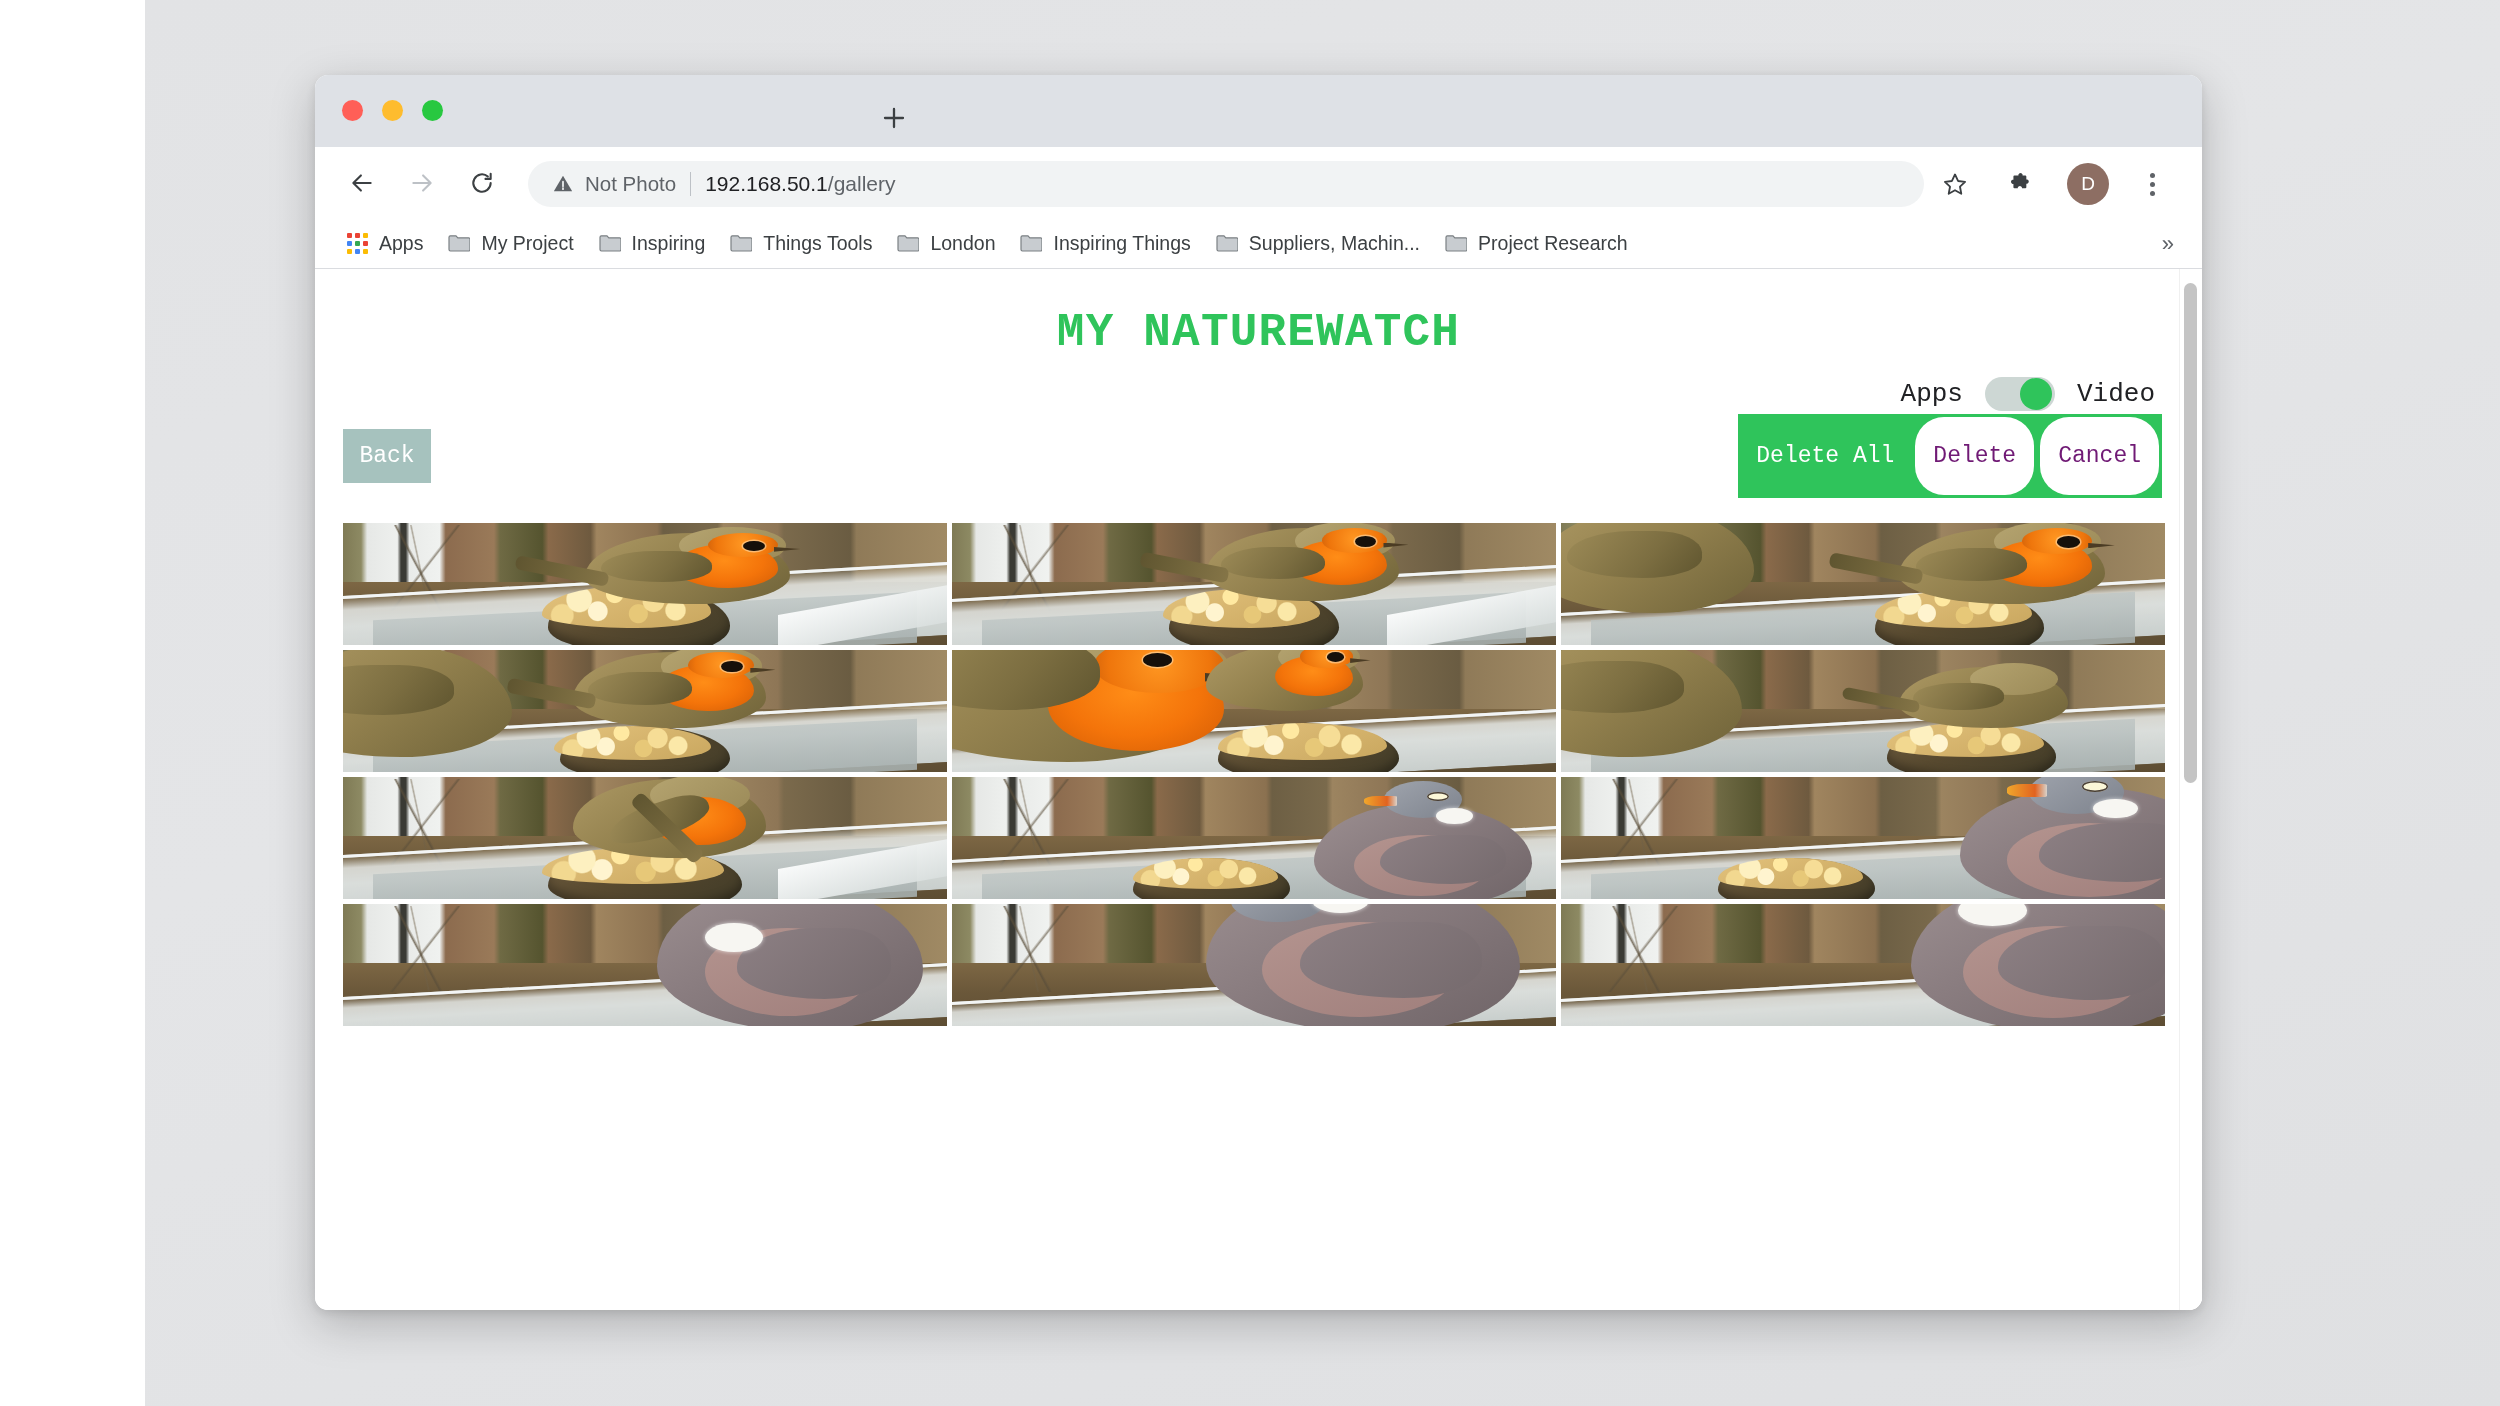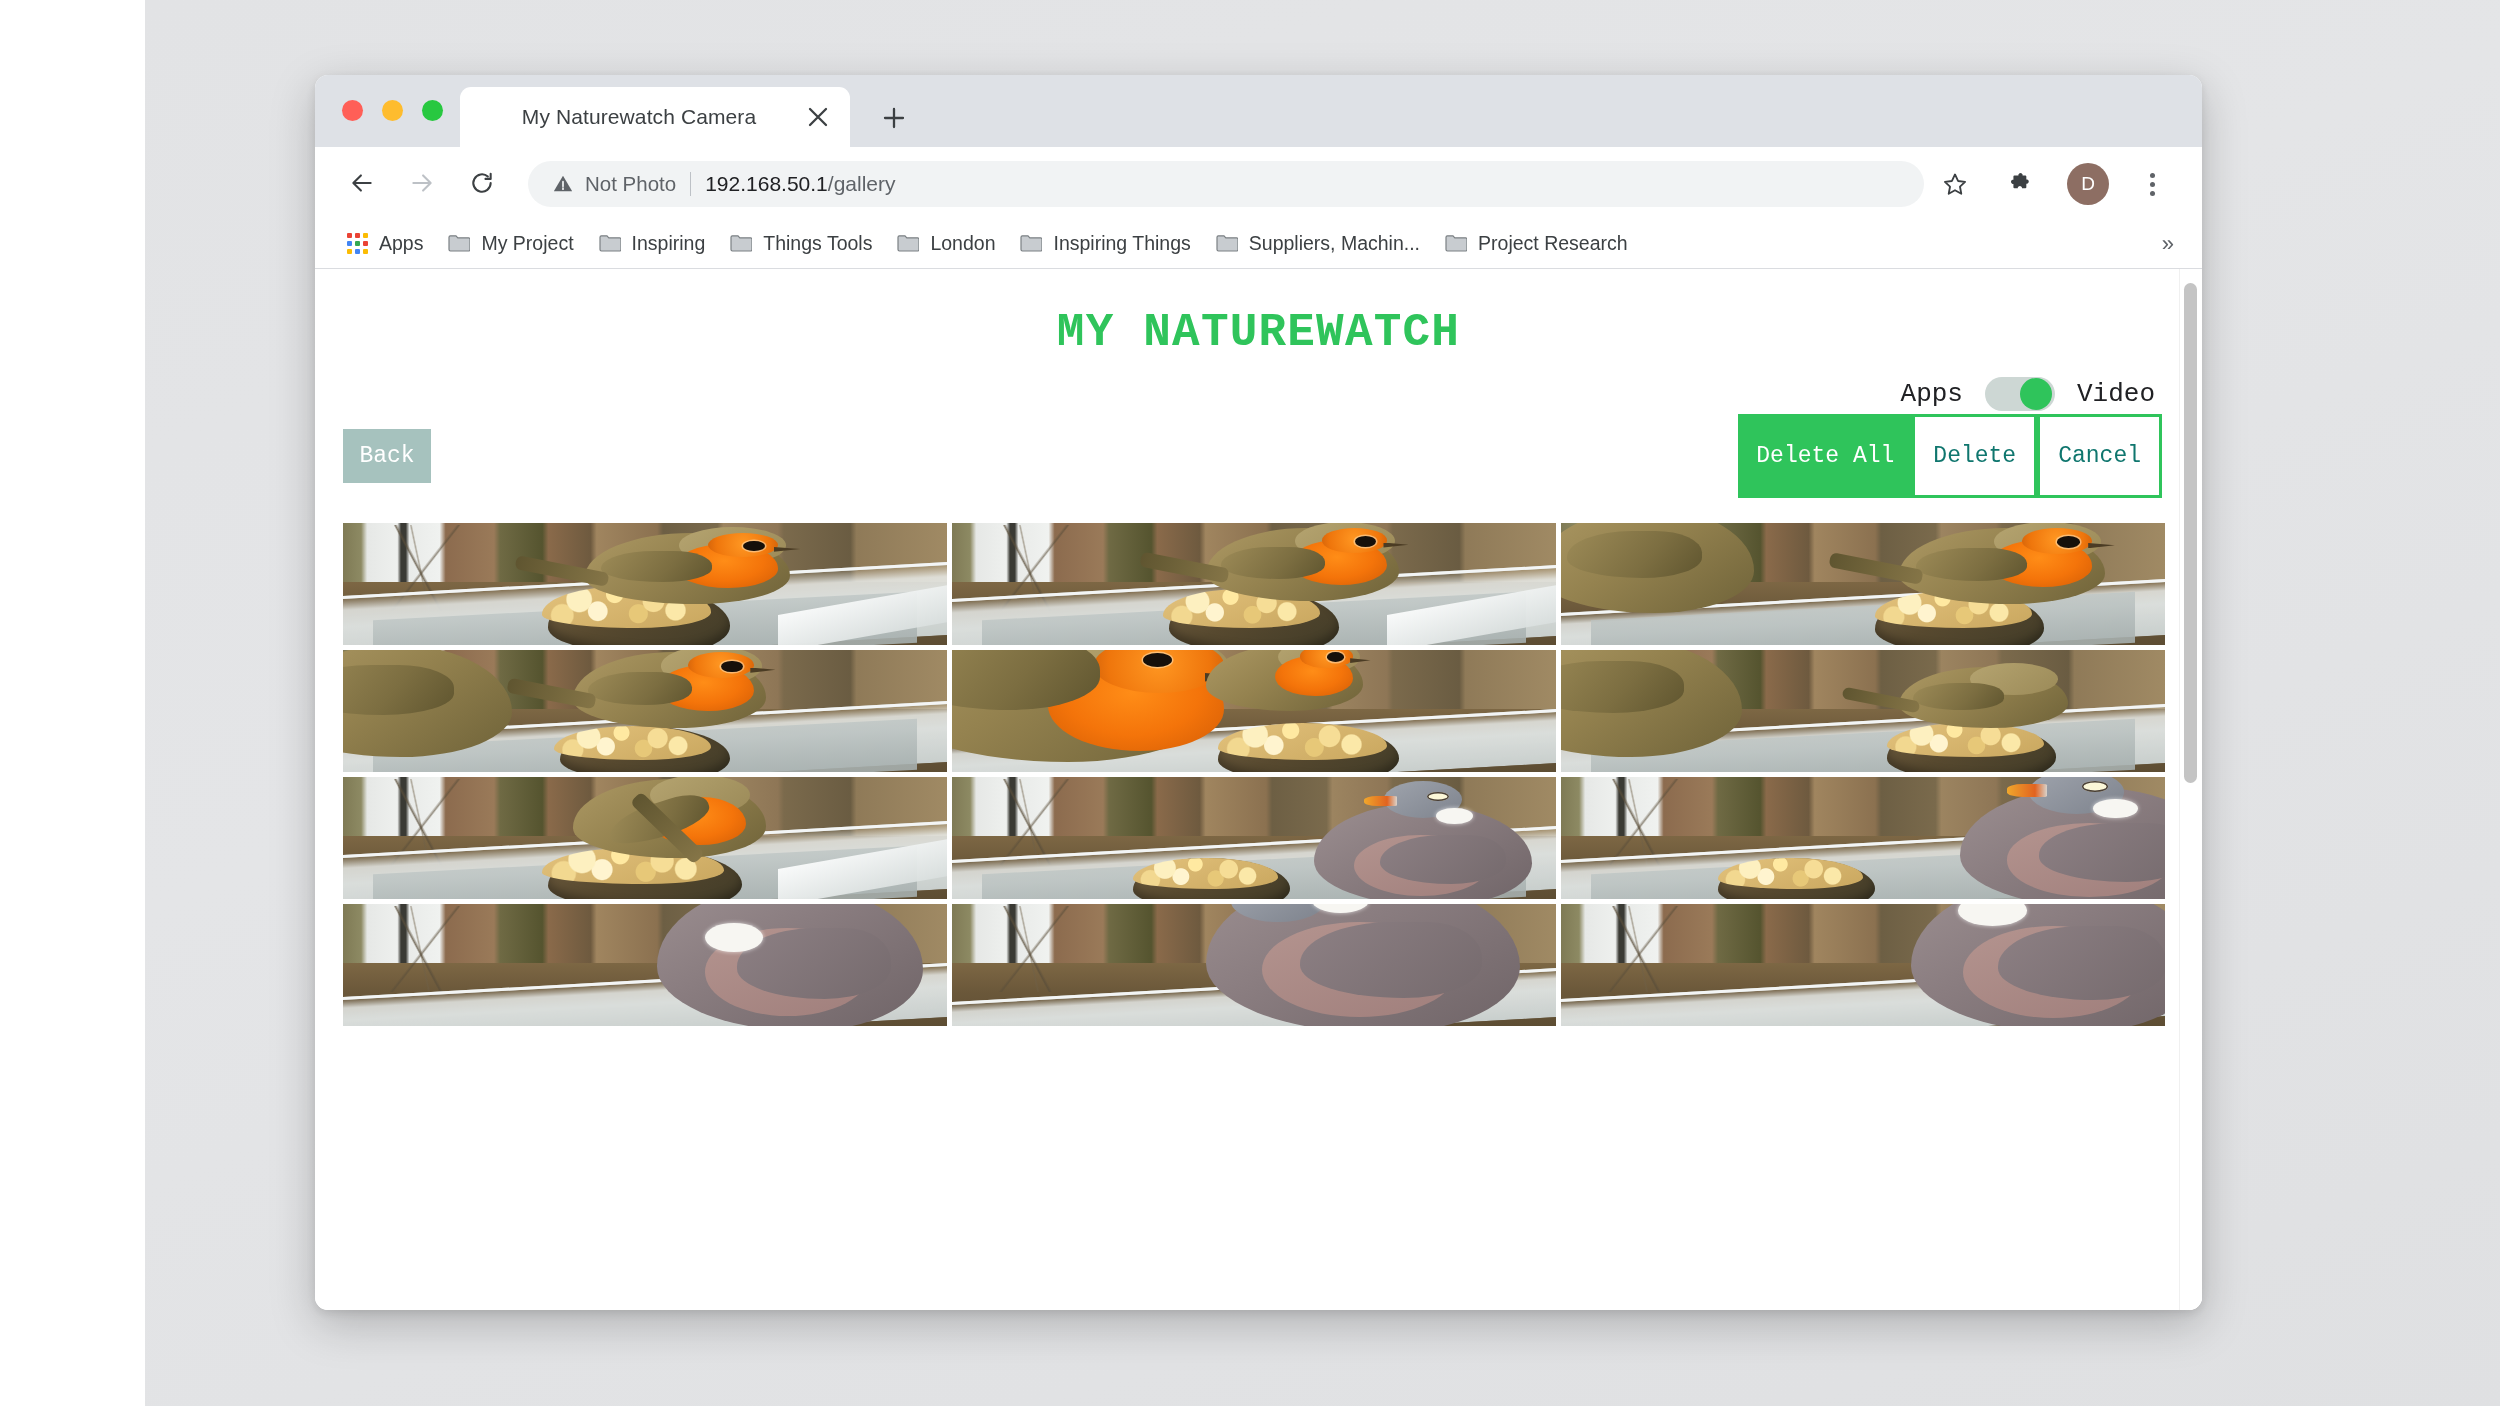--- a/index.html
+++ b/index.html
@@ -242,23 +242,24 @@
     line-height: 1.15;
     padding: 0 18px;
   }
   .grp-btn.solid {
     background: #2fc45b;
     color: #ffffff;
     min-width: 100px;
   }
   .grp-btn.ghost {
     background: #ffffff;
-    color: #0f766e;
+    color: #701a75;
     min-width: 93px;
     margin: 3px;
+    border-radius: 29px;
   }
 
   
   .gallery {
     position: absolute;
     left: 28px; top: 254px;
     width: 1822px;
     display: grid;
     grid-template-columns: repeat(3, 1fr);
     gap: 5px;
@@ -427,28 +428,20 @@
 
 <div id="browser-window">
 
   <div class="tabstrip">
     <div class="traffic-lights">
       <span class="light red"></span>
       <span class="light yellow"></span>
       <span class="light green"></span>
     </div>
 
-    <div class="tab">
-      <span class="tab-title">My Naturewatch Camera</span>
-      <span class="tab-close">
-        <svg width="22" height="22" viewBox="0 0 22 22">
-            <path d="M3 3 L19 19 M19 3 L3 19" stroke="#3c4043" stroke-width="2.3" stroke-linecap="round" fill="none"></path>
-          </svg>
-      </span>
-    </div>
 
     <div class="newtab">
       <svg width="24" height="24" viewBox="0 0 24 24">
           <path d="M12 3 V21 M3 12 H21" stroke="#3c4043" stroke-width="2.3" stroke-linecap="round" fill="none"></path>
         </svg>
     </div>
   </div>
 
   <div class="toolbar">
     <div class="nav-btn">

